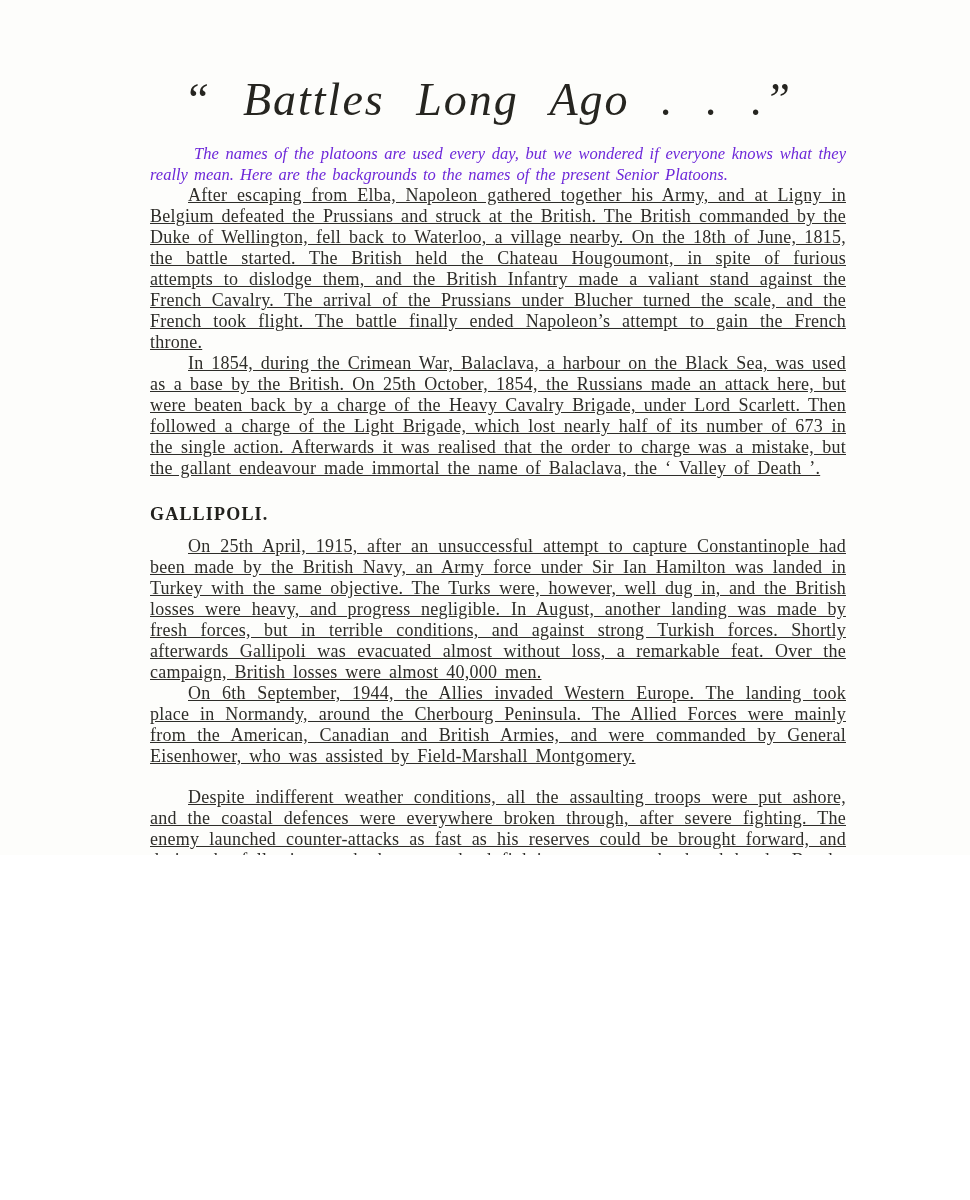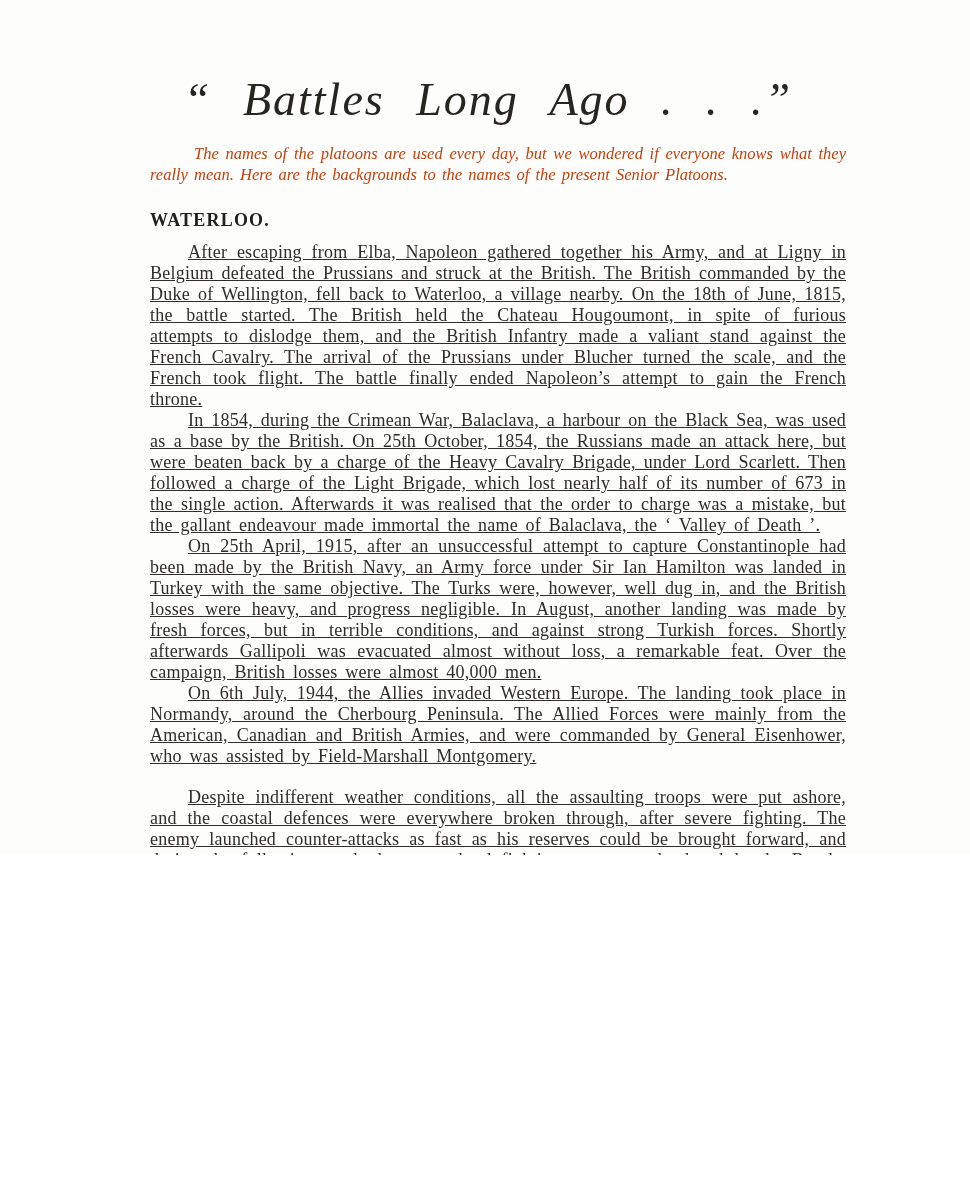--- a/index.html
+++ b/index.html
@@ -35,21 +35,21 @@
     word-spacing: 18px;
     color: #262520;
   }
   .intro {
     margin: 16px 0 0 0;
     font-style: italic;
     font-size: 16.5px;
     line-height: 20.5px;
     text-align: justify;
     text-indent: 44px;
-    color: #c2410c;
+    color: #6d28d9;
     word-spacing: 2px;
   }
   section { display: block; }
   .heading {
     margin: 25px 0 11px 0;
     font-size: 18px;
     font-weight: bold;
     letter-spacing: 1.2px;
     color: #22211d;
   }
@@ -91,34 +91,34 @@
 <body>
 
 <div class="page">
   <div class="content">
 
     <h1 class="title">“ Battles Long Ago . . .”</h1>
 
     <p class="intro">The names of the platoons are used every day, but we wondered if everyone knows what they really mean.  Here are the backgrounds to the names of the present Senior Platoons.</p>
 
     <section>
-      <h2 class="heading">WATERLOO.</h2>
       <p class="para">After escaping from Elba, Napoleon gathered together his Army, and at Ligny in Belgium defeated the Prussians and struck at the British.  The British commanded by the Duke of Wellington, fell back to Waterloo, a village nearby.  On the 18th of June, 1815, the battle started.  The British held the Chateau Hougoumont, in spite of furious attempts to dislodge them, and the British Infantry made a valiant stand against the French Cavalry.  The arrival of the Prussians under Blucher turned the scale, and the French took flight.  The battle finally ended Napoleon’s attempt to gain the French throne.</p>
     </section>
 
     <section>
       <p class="para">In 1854, during the Crimean War, Balaclava, a harbour on the Black Sea, was used as a base by the British.  On 25th October, 1854, the Russians made an attack here, but were beaten back by a charge of the Heavy Cavalry Brigade, under Lord Scarlett.  Then followed a charge of the Light Brigade, which lost nearly half of its number of 673 in the single action.  Afterwards it was realised that the order to charge was a mistake, but the gallant endeavour made immortal the name of Balaclava, the ‘ Valley of Death ’.</p>
     </section>
 
     <section>
+      <h2 class="heading">GALLIPOLI.</h2>
       <p class="para">On 25th April, 1915, after an unsuccessful attempt to capture Constantinople had been made by the British Navy, an Army force under Sir Ian Hamilton was landed in Turkey with the same objective.  The Turks were, however, well dug in, and the British losses were heavy, and progress negligible.  In August, another landing was made by fresh forces, but in terrible conditions, and against strong Turkish forces.  Shortly afterwards Gallipoli was evacuated almost without loss, a remarkable feat.  Over the campaign, British losses were almost 40,000 men.</p>
     </section>
 
     <section>
-      <p class="para">On 6th July, 1944, the Allies invaded Western Europe.  The landing took place in Normandy, around the Cherbourg Peninsula.  The Allied Forces were mainly from the American, Canadian and British Armies, and were commanded by General Eisenhower, who was assisted by Field-Marshall Montgomery.</p>
+      <p class="para">On 6th September, 1944, the Allies invaded Western Europe.  The landing took place in Normandy, around the Cherbourg Peninsula.  The Allied Forces were mainly from the American, Canadian and British Armies, and were commanded by General Eisenhower, who was assisted by Field-Marshall Montgomery.</p>
       <p class="para sig-para">
         <span>Despite indifferent weather conditions, all the assaulting troops were put ashore, and the coastal defences were everywhere broken through, after severe fighting.  The enemy launched counter-attacks as fast as his reserves could be brought forward, and during the following week there was hard fighting to secure the beach-heads.  By the 15th of June, however, the Allies’ foothold in Normandy had been firmly secured.</span>
         <span class="signature">A.B.</span>
       </p>
     </section>
 
     <div class="page-number">13</div>
 
   </div>
 </div>

